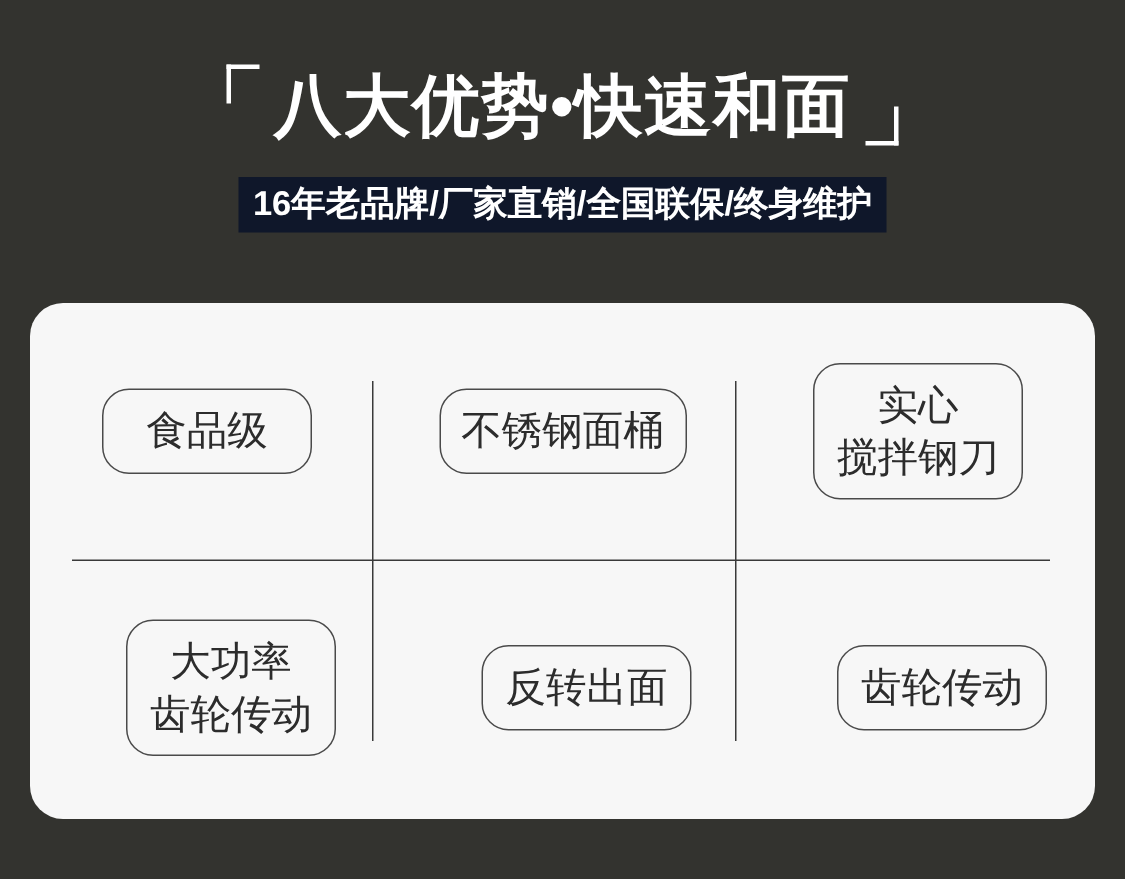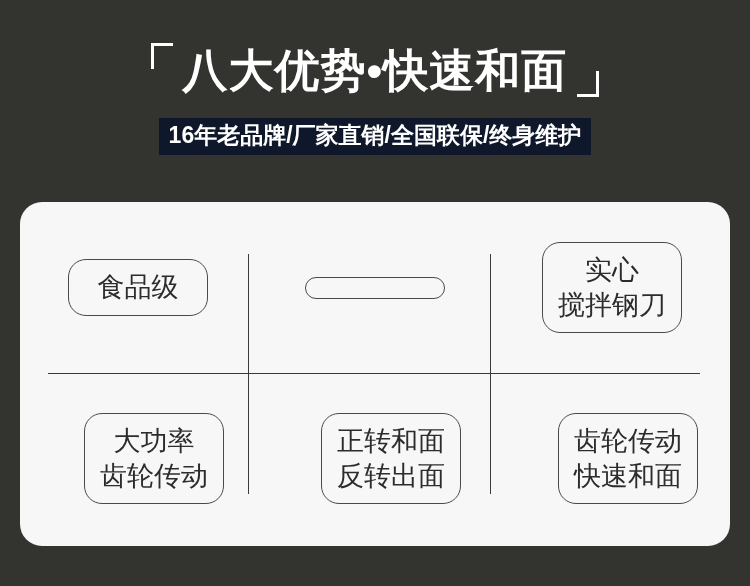--- a/index.html
+++ b/index.html
@@ -208,45 +208,44 @@
     <div class="divider-v divider-v-2"></div>
 
     <div class="cell cell-r0 cell-c0">
       <div class="feature-box">
         <span class="feature-line">食品级</span>
       </div>
     </div>
 
     <div class="cell cell-r0 cell-c1">
       <div class="feature-box">
+        <span class="feature-line">不锈钢面桶</span>
       </div>
     </div>
 
     <div class="cell cell-r0 cell-c2">
       <div class="feature-box">
         <span class="feature-line">实心</span>
         <span class="feature-line">搅拌钢刀</span>
       </div>
     </div>
 
     <div class="cell cell-r1 cell-c0">
       <div class="feature-box">
         <span class="feature-line">大功率</span>
         <span class="feature-line">齿轮传动</span>
       </div>
     </div>
 
     <div class="cell cell-r1 cell-c1">
       <div class="feature-box">
-        <span class="feature-line">正转和面</span>
         <span class="feature-line">反转出面</span>
       </div>
     </div>
 
     <div class="cell cell-r1 cell-c2">
       <div class="feature-box">
         <span class="feature-line">齿轮传动</span>
-        <span class="feature-line">快速和面</span>
       </div>
     </div>
 
   </div>
 </div>
 
 </body></html>

